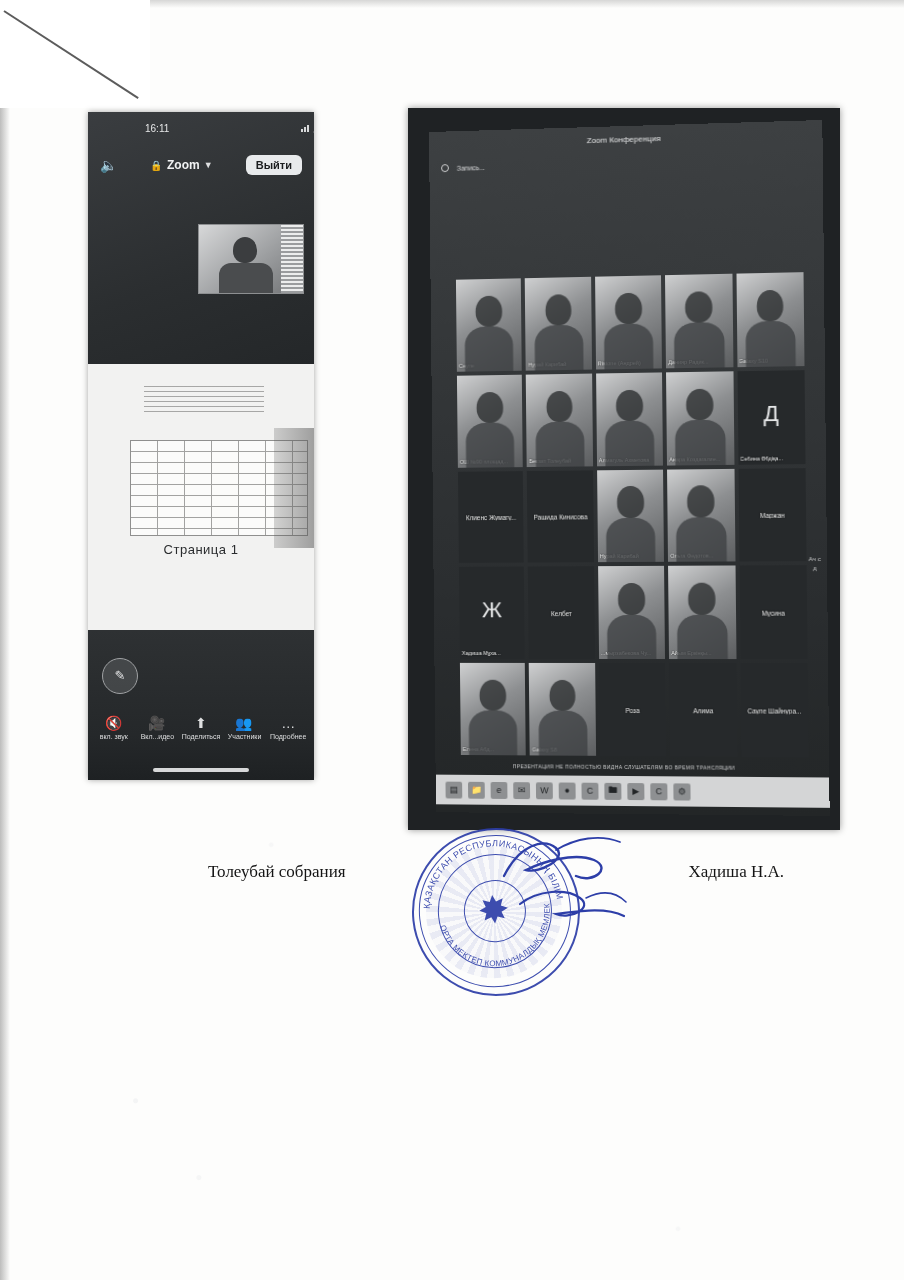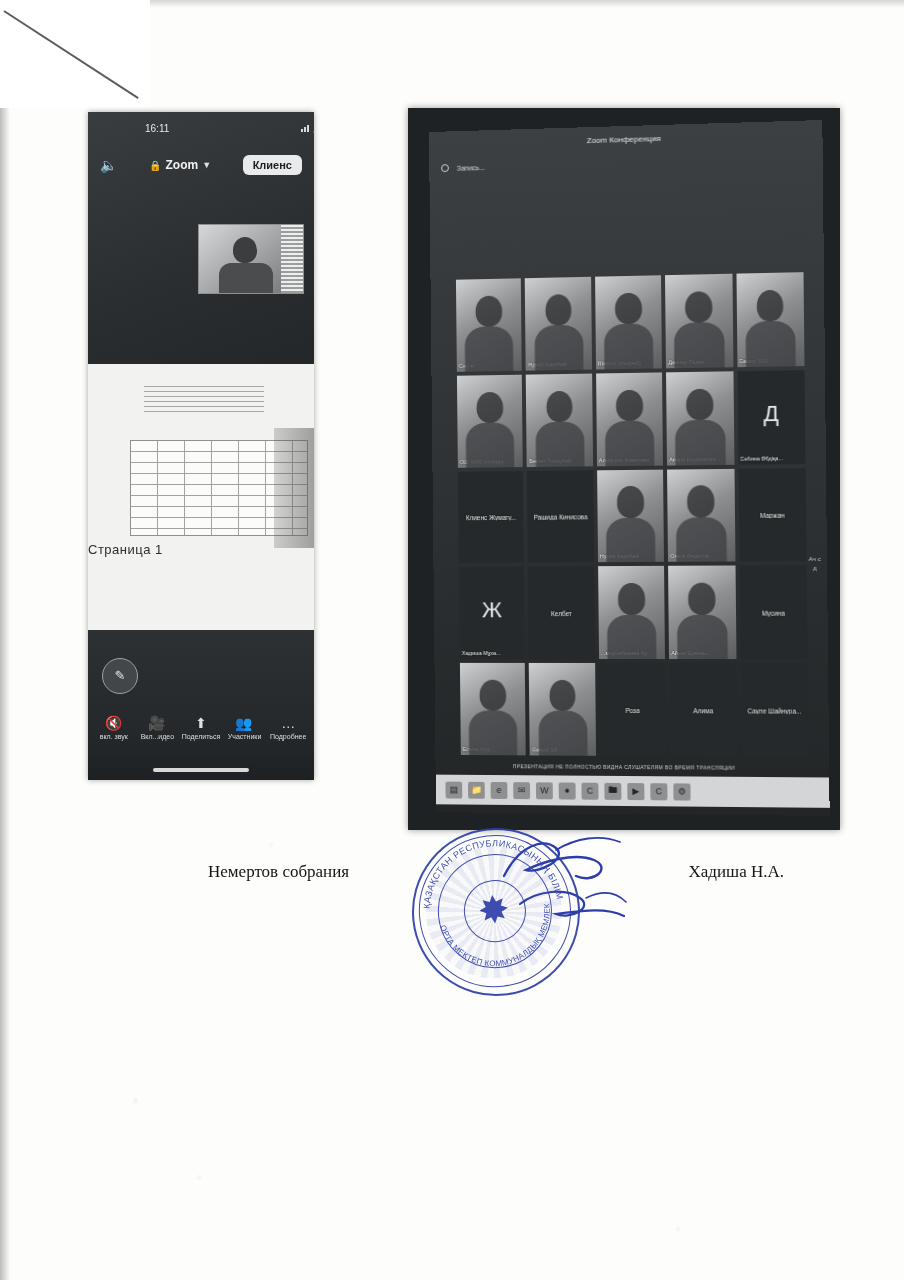--- a/index.html
+++ b/index.html
@@ -149,21 +149,21 @@
     background:
       repeating-linear-gradient(to bottom, rgba(0,0,0,0) 0 10px, #a2a2a1 10px 11px),
       repeating-linear-gradient(to right, rgba(0,0,0,0) 0 26px, #a2a2a1 26px 27px),
       #fbfbfa;
   }
   .ph-doc-shade {
     position: absolute; right: 0; top: 64px; width: 40px; height: 120px;
     background: linear-gradient(to right, rgba(90,90,90,0.25), rgba(90,90,90,0.55));
   }
   .ph-doc-caption {
-    position: absolute; left: 0; right: 0; top: 178px; text-align: left;
+    position: absolute; left: 0; right: 0; top: 178px; text-align: center;
     font-family: "Liberation Sans", sans-serif; font-size: 13px; color: #2a2c2e;
     letter-spacing: 0.5px;
   }
 
   .ph-video-bottom {
     position: absolute; left: 0; top: 518px; width: 226px; height: 150px;
     background: linear-gradient(180deg,#2e3133 0%, #25282a 70%, #1e2123 100%);
   }
   .pencil-fab {
     position: absolute; left: 14px; top: 28px; width: 34px; height: 34px;
@@ -362,21 +362,21 @@
         </span>
       </div>
 
       <div class="ph-topbar">
         <span class="speaker-ic">🔈</span>
         <span class="ph-title">
           <span class="lock-ic">🔒</span>
           <span>Zoom</span>
           <span class="chev">▼</span>
         </span>
-        <span class="leave-btn">Клиенс</span>
+        <span class="leave-btn">Выйти</span>
       </div>
 
       <div class="ph-thumb">
         <div class="head"></div>
         <div class="body"></div>
         <div class="stripes"></div>
       </div>
     </div>
 
     <div class="ph-doc">
@@ -527,21 +527,21 @@
         <span class="tsk">🖿</span>
         <span class="tsk">▶</span>
         <span class="tsk">C</span>
         <span class="tsk">⚙</span>
       </div>
     </div>
   </div>
 
   <div class="sig-block">
     <div class="sig-row">
-      <span class="sig-role">Немертов собрания</span>
+      <span class="sig-role">Толеубай собрания</span>
       <span class="sig-name">Хадиша Н.А.</span>
     </div>
   </div>
 
   <div class="stamp">
     <div class="stamp-ink"></div>
     <div class="ring r1"></div>
     <div class="ring r2"></div>
     <div class="ring r3"></div>
     <div class="ring r4"></div>

